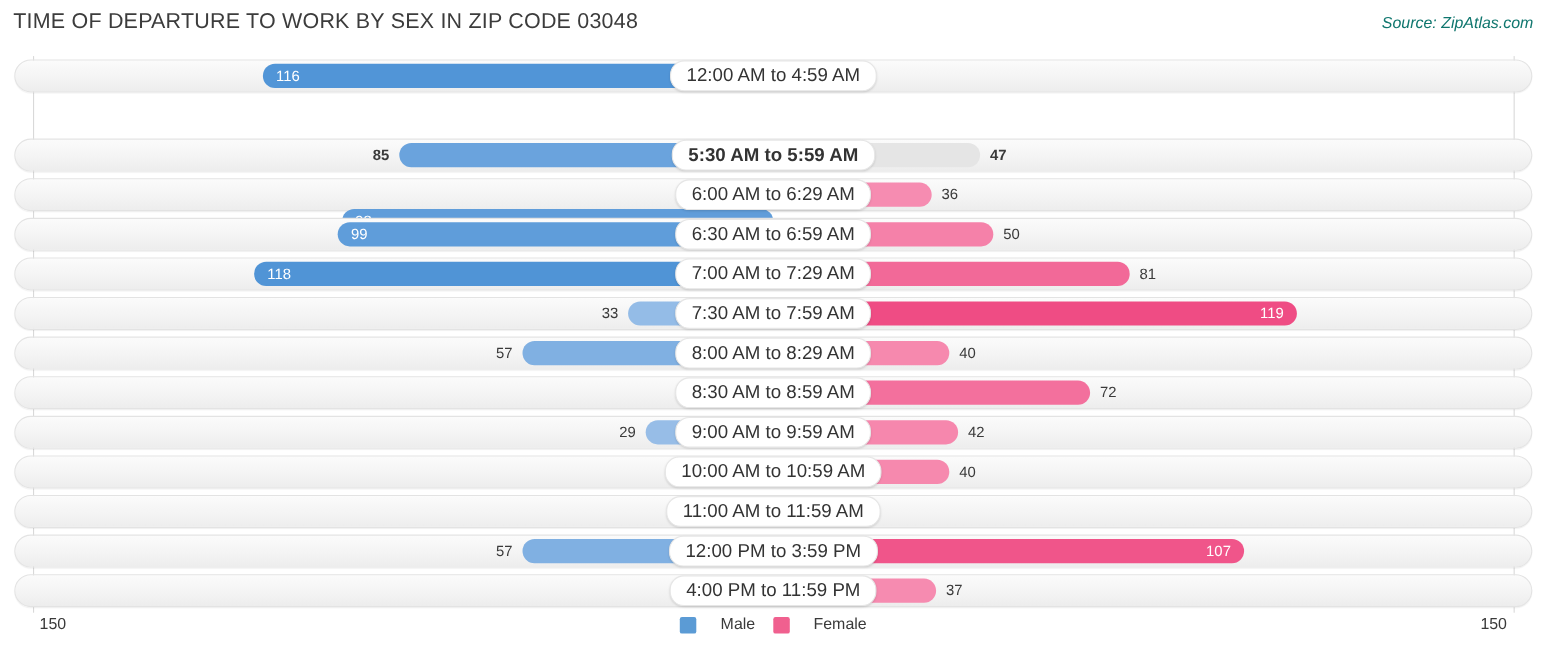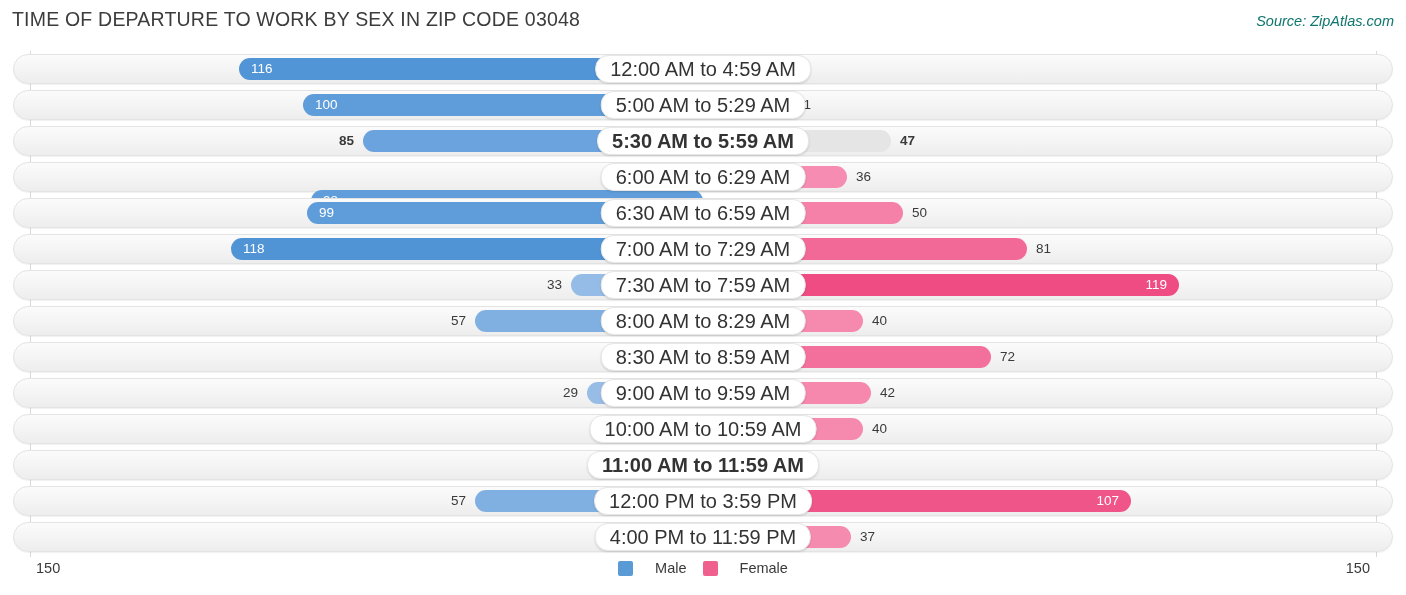--- a/index.html
+++ b/index.html
@@ -98,21 +98,21 @@
     transform: translate(-50%,-50%);
     height: 26px;
     padding: 0 14px;
     border-radius: 13px;
     background: #ffffff;
     border: 1px solid #e6e6e6;
     box-shadow: 0 1px 2px rgba(0,0,0,.13);
     display: flex;
     align-items: center;
     justify-content: center;
-    font-size: 20px;
+    font-size: 17px;
     color: #333333;
     white-space: nowrap;
     z-index: 3;
   }
 
   
   .axis-label {
     position: absolute;
     top: 560px;
     font-size: 14.5px;
@@ -149,30 +149,20 @@
   <div class="row" style="top: 3px;">
         <div class="track"></div>
         <div class="bar male" style="width: 464px; background: rgb(81, 149, 215);">
           <span class="bar-val inside">116</span>
         </div>
         <div class="bar female" style="width: 44px; background: rgb(248, 159, 190);">
           <span class="bar-val outside">11</span>
         </div>
         <div class="pill">12:00 AM to 4:59 AM</div>
       </div>
-      <div class="row" style="top: 39px;">
-        <div class="track"></div>
-        <div class="bar male" style="width: 400px; background: rgb(94, 156, 218);">
-          <span class="bar-val inside">100</span>
-        </div>
-        <div class="bar female" style="width: 84px; background: rgb(247, 152, 185);">
-          <span class="bar-val outside">21</span>
-        </div>
-        <div class="pill">5:00 AM to 5:29 AM</div>
-      </div>
       <div class="row" style="top: 75px; font-weight: bold;">
         <div class="track"></div>
         <div class="bar male" style="width: 340px; background: rgb(106, 163, 221);">
           <span class="bar-val outside">85</span>
         </div>
         <div class="bar female" style="width: 188px; background: #e5e5e5;">
           <span class="bar-val outside">47</span>
         </div>
         <div class="pill">5:30 AM to 5:59 AM</div>
       </div>
@@ -249,21 +239,21 @@
       <div class="row" style="top: 363px;">
         <div class="track"></div>
         <div class="bar male" style="width: 40px; background: rgb(170, 201, 236);">
           <span class="bar-val outside">5</span>
         </div>
         <div class="bar female" style="width: 160px; background: rgb(246, 137, 174);">
           <span class="bar-val outside">40</span>
         </div>
         <div class="pill">10:00 AM to 10:59 AM</div>
       </div>
-      <div class="row" style="top: 399px; font-weight: bold;">
+      <div class="row" style="top: 399px;">
         <div class="track"></div>
         <div class="bar male" style="width: 40px; background: rgb(174, 203, 237);">
           <span class="bar-val outside">0</span>
         </div>
         <div class="bar female" style="width: 40px; background: rgb(249, 168, 196);">
           <span class="bar-val outside">0</span>
         </div>
         <div class="pill">11:00 AM to 11:59 AM</div>
       </div>
       <div class="row" style="top: 435px;">

